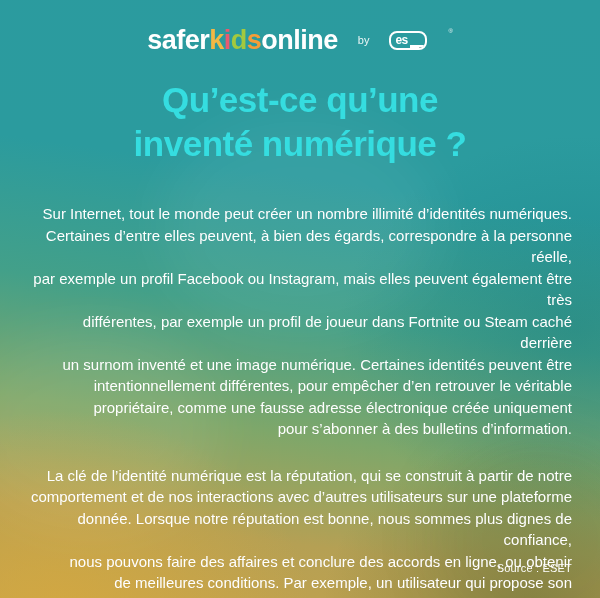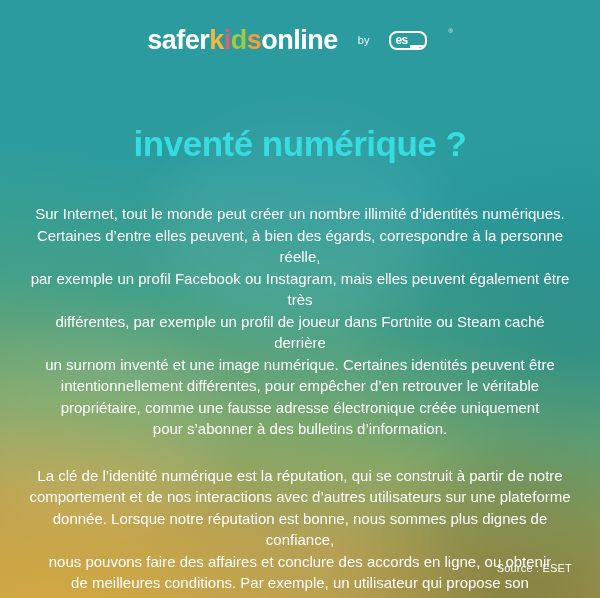--- a/index.html
+++ b/index.html
@@ -104,20 +104,21 @@
   }
   
   .para {
     width: 544px;
     margin: 0 auto;
     color: #ffffff;
     font-size: 15px;
     line-height: 21.5px;
     white-space: pre-line;
     text-shadow: 0 0 1px rgba(0,0,0,0.05);
+    text-align: right;
   }
   .para-1 { margin-top: 37px; }
   .para-2 { margin-top: 25px; }
   
   .source {
     position: absolute;
     right: 28px;
     bottom: 24px;
     z-index: 3;
     color: #ffffff;
@@ -141,21 +142,21 @@
     <div class="brand">
       <div class="brand-word"><span>safer</span><span class="lk">k</span><span class="li">i</span><span class="ld">d</span><span class="ls">s</span><span>online</span></div>
       <span class="brand-by">by</span>
       <span class="eset-badge">
           <span class="eset-left">es</span>
           <span class="eset-right">et</span>
         </span>
       <span class="eset-reg">®</span>
     </div>
 
-    <h1 class="title"><br><span>inventé numérique ?</span></h1>
+    <h1 class="title"><span>Qu’est-ce qu’une</span><br><span>inventé numérique ?</span></h1>
 
     <p class="para para-1">Sur Internet, tout le monde peut créer un nombre illimité d’identités numériques.
 Certaines d’entre elles peuvent, à bien des égards, correspondre à la personne réelle,
 par exemple un profil Facebook ou Instagram, mais elles peuvent également être très
 différentes, par exemple un profil de joueur dans Fortnite ou Steam caché derrière
 un surnom inventé et une image numérique. Certaines identités peuvent être
 intentionnellement différentes, pour empêcher d’en retrouver le véritable
 propriétaire, comme une fausse adresse électronique créée uniquement
 pour s’abonner à des bulletins d’information.</p>
 

